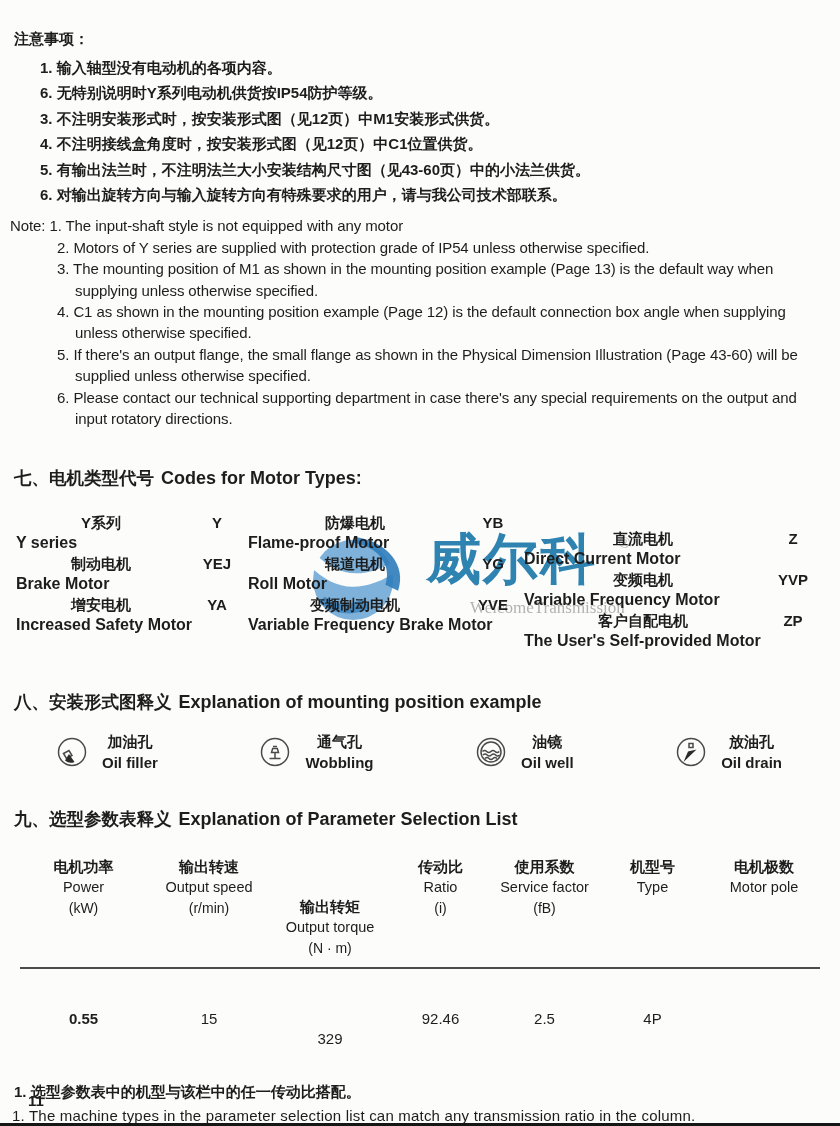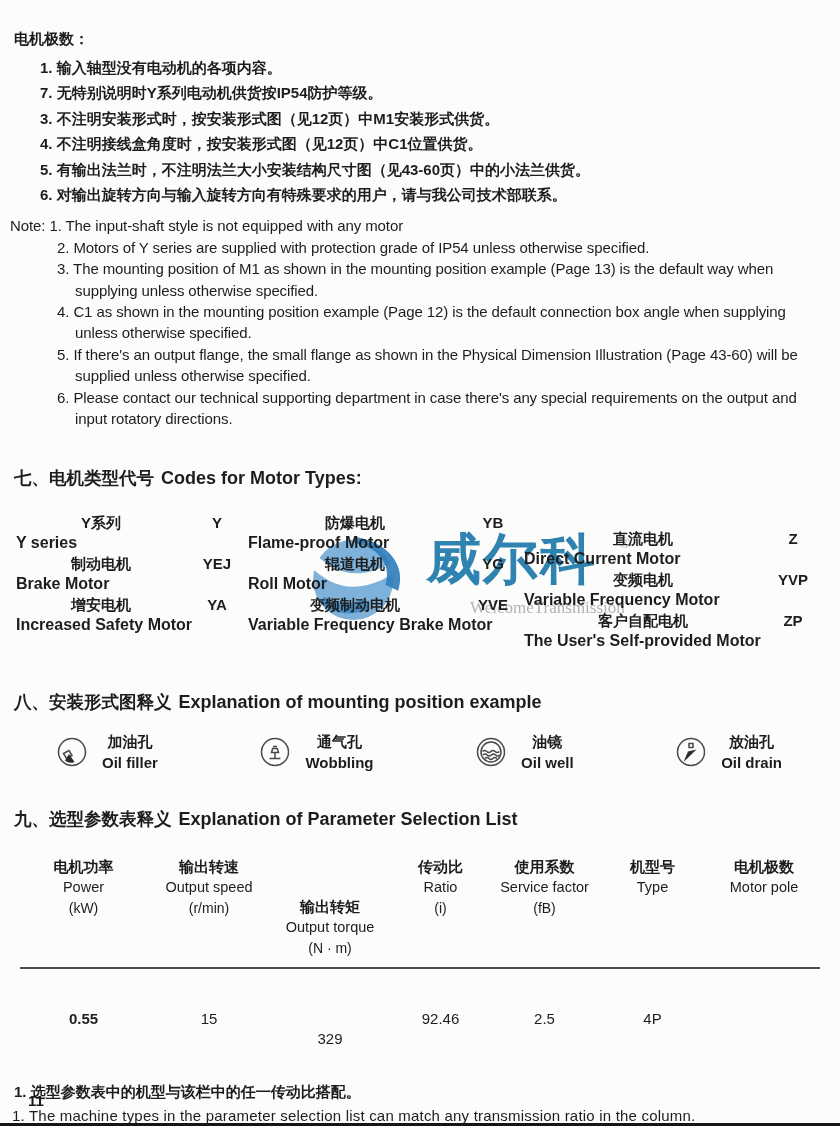--- a/index.html
+++ b/index.html
@@ -98,24 +98,24 @@
       <path d="M58 3 C 90 8, 110 32, 101 58 L 88 52 C 95 31, 80 13, 55 9 Z" fill="#2f7cba" opacity="0.9"></path>
       <path d="M20 70 C 34 82, 56 85, 72 76 L 66 66 C 52 74, 36 73, 26 64 Z" fill="#3c86c2" opacity="0.85"></path>
     </svg>
     <div class="wm-cn">威尔科</div>
     <div class="wm-reg">®</div>
     <div class="wm-en">WelcomeTransmission</div>
   </div>
 
   <div class="content">
 
-    <div class="notice-title">电机极数：</div>
+    <div class="notice-title">注意事项：</div>
     <div class="notice-list">
       <div class="notice-item">1. 输入轴型没有电动机的各项内容。</div>
-      <div class="notice-item">7. 无特别说明时Y系列电动机供货按IP54防护等级。</div>
+      <div class="notice-item">6. 无特别说明时Y系列电动机供货按IP54防护等级。</div>
       <div class="notice-item">3. 不注明安装形式时，按安装形式图（见12页）中M1安装形式供货。</div>
       <div class="notice-item">4. 不注明接线盒角度时，按安装形式图（见12页）中C1位置供货。</div>
       <div class="notice-item">5. 有输出法兰时，不注明法兰大小安装结构尺寸图（见43-60页）中的小法兰供货。</div>
       <div class="notice-item">6. 对输出旋转方向与输入旋转方向有特殊要求的用户，请与我公司技术部联系。</div>
     </div>
 
     <div class="en-notes">
       <div class="en-first"><span class="en-label">Note:</span> <span>1. The input-shaft style is not equipped with any motor</span></div>
       <div class="en-item">2. Motors of Y series are supplied with protection grade of IP54 unless otherwise specified.</div>
       <div class="en-item">3. The mounting position of M1 as shown in the mounting position example (Page 13) is the default way when supplying unless otherwise specified.</div>

